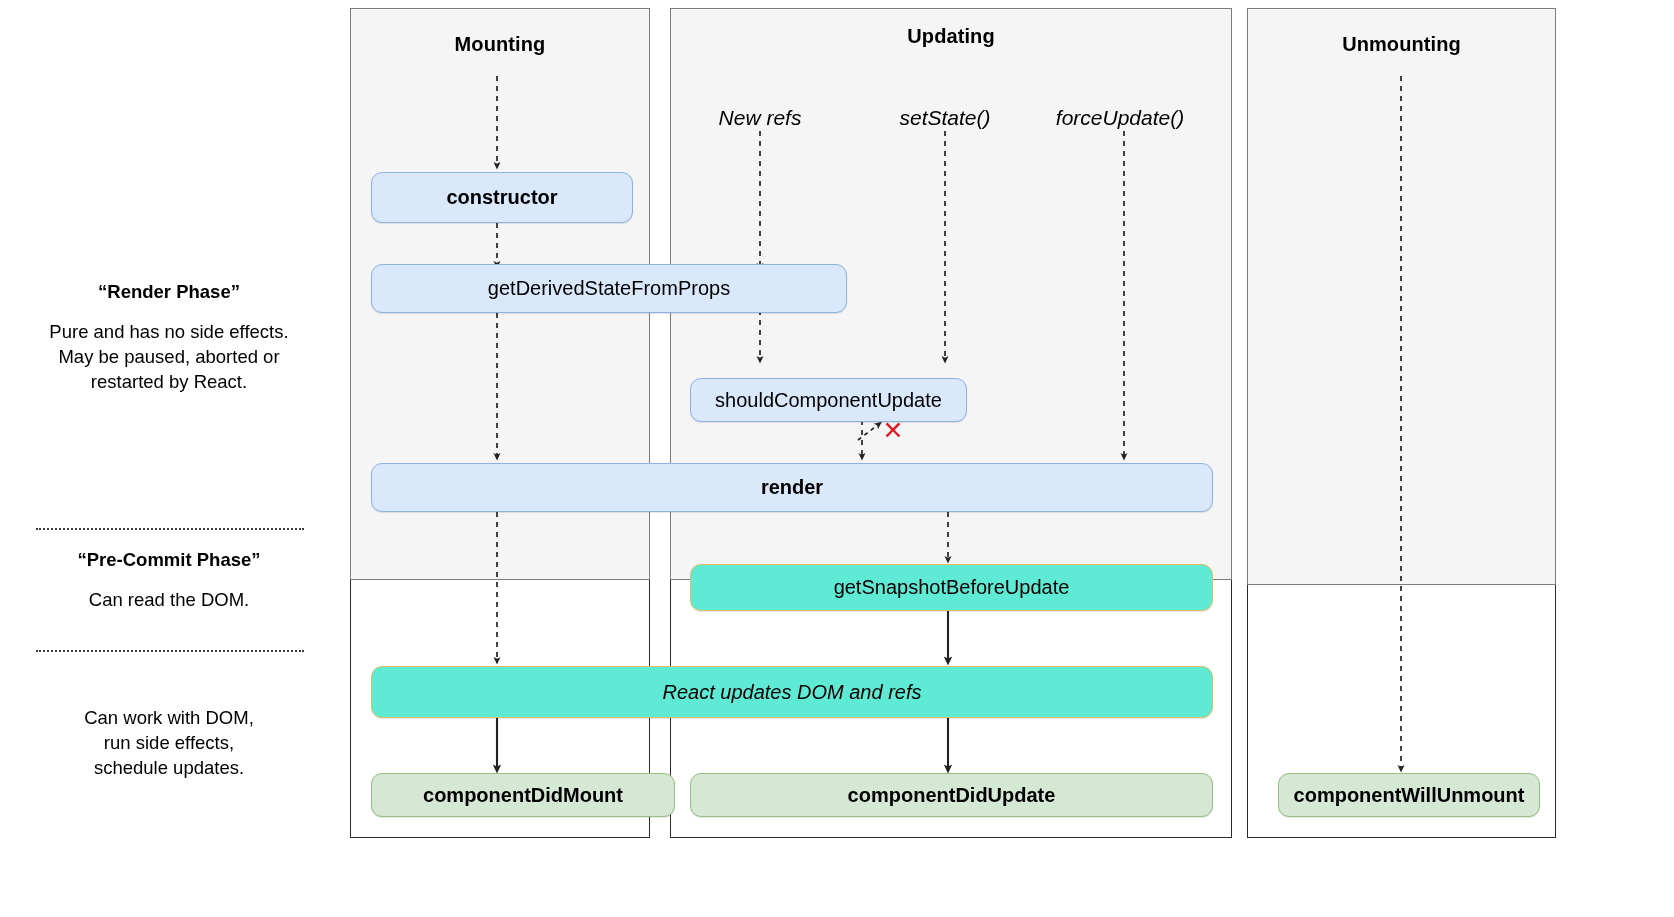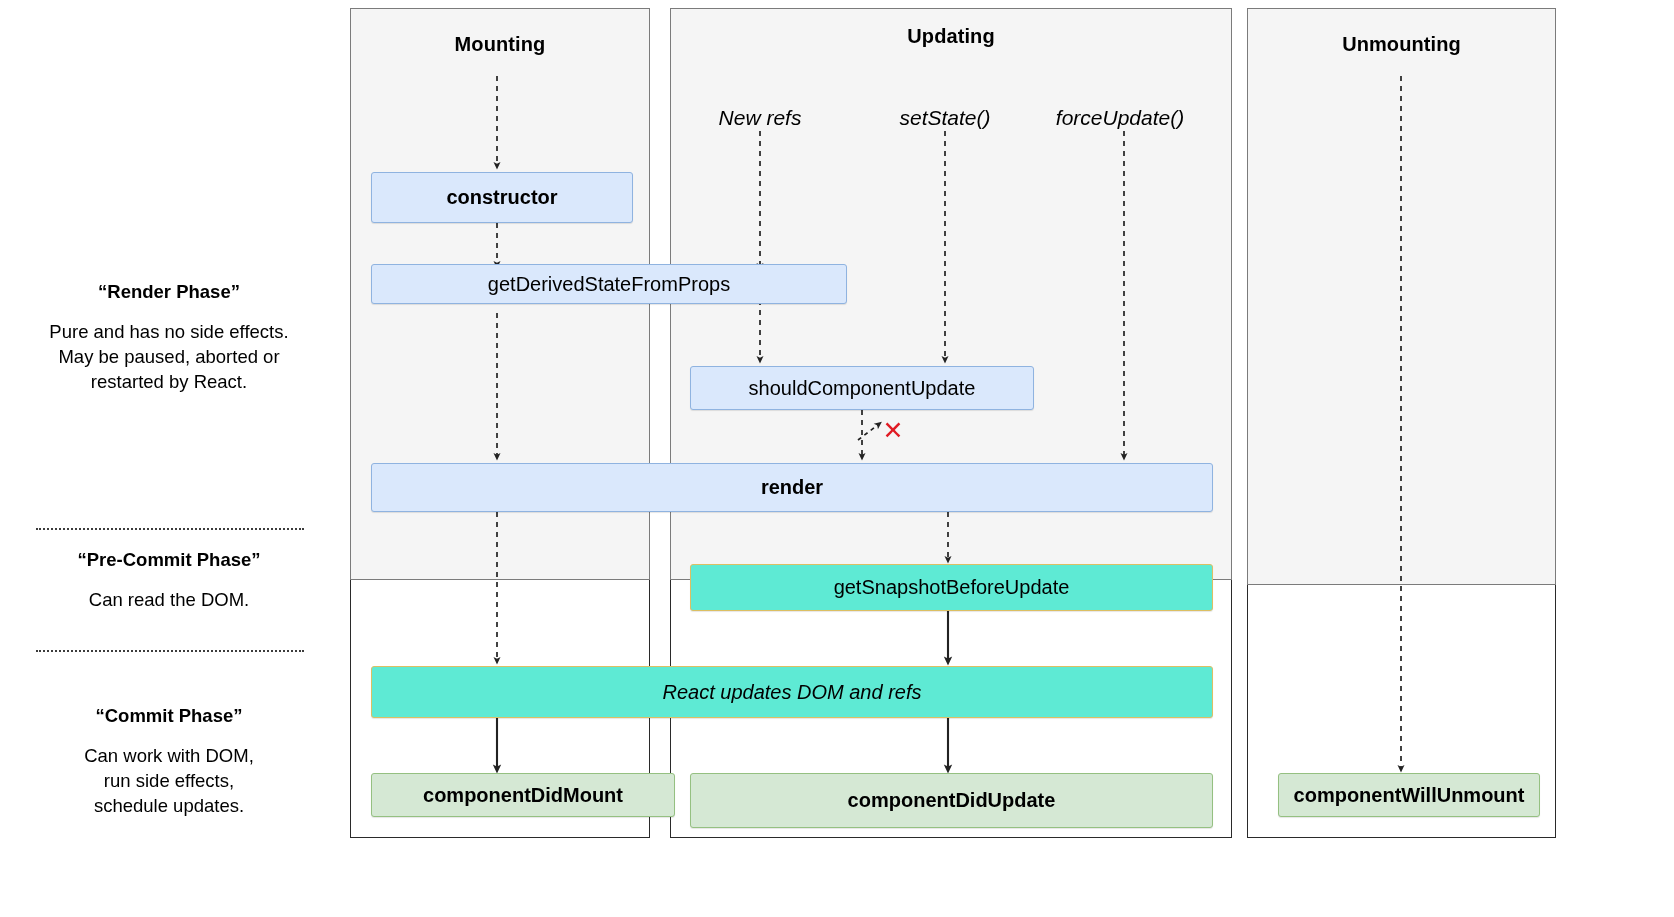--- a/index.html
+++ b/index.html
@@ -22,21 +22,21 @@
     font-weight:bold;font-size:20px;letter-spacing:.1px;z-index:6;}
 
   
   .phase{position:absolute;width:330px;left:4px;text-align:center;z-index:6;}
   .phase .hd{font-weight:bold;font-size:18.5px;margin-bottom:16px;}
   .phase .bd{font-size:18.5px;line-height:25px;}
   .dashrule{position:absolute;left:36px;width:268px;height:0;
     border-top:2px dotted #3c3c3c;z-index:6;}
 
   
-  .lbox{position:absolute;box-sizing:border-box;border-radius:3px;
+  .lbox{position:absolute;box-sizing:border-box;border-radius:11px;
     display:flex;align-items:center;justify-content:center;
     font-size:20px;text-align:center;z-index:5;
     box-shadow:0 1px 1px rgba(0,0,0,.10);}
   .blue{background:#dae8fc;border:1.4px solid #8fb3e0;}
   .yellow{background:#5eead4;border:1.4px solid #dcbf63;}
   .green{background:#d5e8d4;border:1.4px solid #95c081;}
   .b{font-weight:bold;}
   .it{font-style:italic;}
 
   
@@ -79,21 +79,20 @@
   <div class="dashrule" style="top:528px;"></div>
 
   <div class="phase" style="top:549px;">
     <div class="hd">“Pre-Commit Phase”</div>
     <div class="bd">Can read the DOM.</div>
   </div>
 
   <div class="dashrule" style="top:650px;"></div>
 
   <div class="phase" style="top:705px;">
-    <div class="hd">“Commit Phase”</div>
     <div class="bd">Can work with DOM,<br>run side effects,<br>schedule updates.</div>
   </div>
 
   <div class="trigger" style="left:660px;top:106px;width:200px;">New refs</div>
   <div class="trigger" style="left:845px;top:106px;width:200px;">setState()</div>
   <div class="trigger" style="left:1015px;top:106px;width:210px;">forceUpdate()</div>
 
   <svg class="arrows" viewBox="0 0 1674 917" xmlns="http://www.w3.org/2000/svg">
     <defs>
       <marker id="ah" markerWidth="9" markerHeight="9" refX="4.6" refY="4.3" orient="auto" markerUnits="userSpaceOnUse">
@@ -132,29 +131,29 @@
       <line x1="1401" y1="76" x2="1401" y2="769" stroke-dasharray="5,5" marker-end="url(#ah)"></line>
     </g>
   </svg>
 
   <div style="position:absolute;left:880px;top:417px;width:26px;height:26px;z-index:7;
               color:#e01b24;font-size:25px;font-weight:bold;line-height:26px;
               text-align:center;">✕</div>
 
   <div class="lbox blue b" style="left:371px;top:172px;width:262px;height:51px;">constructor</div>
 
-  <div class="lbox blue" style="left:371px;top:264px;width:476px;height:40px;">getDerivedStateFromProps</div>
+  <div class="lbox blue" style="left:371px;top:264px;width:476px;height:49px;">getDerivedStateFromProps</div>
 
-  <div class="lbox blue" style="left:690px;top:366px;width:344px;height:44px;">shouldComponentUpdate</div>
+  <div class="lbox blue" style="left:690px;top:378px;width:277px;height:44px;">shouldComponentUpdate</div>
 
   <div class="lbox blue b" style="left:371px;top:463px;width:842px;height:49px;">render</div>
 
   <div class="lbox yellow" style="left:690px;top:564px;width:523px;height:47px;">getSnapshotBeforeUpdate</div>
 
   <div class="lbox yellow it" style="left:371px;top:666px;width:842px;height:52px;">React updates DOM and refs</div>
 
   <div class="lbox green b" style="left:371px;top:773px;width:304px;height:44px;">componentDidMount</div>
 
-  <div class="lbox green b" style="left:690px;top:773px;width:523px;height:55px;">componentDidUpdate</div>
+  <div class="lbox green b" style="left:690px;top:773px;width:523px;height:44px;">componentDidUpdate</div>
 
   <div class="lbox green b" style="left:1278px;top:773px;width:262px;height:44px;">componentWillUnmount</div>
 
 </div>
 
 </body></html>

